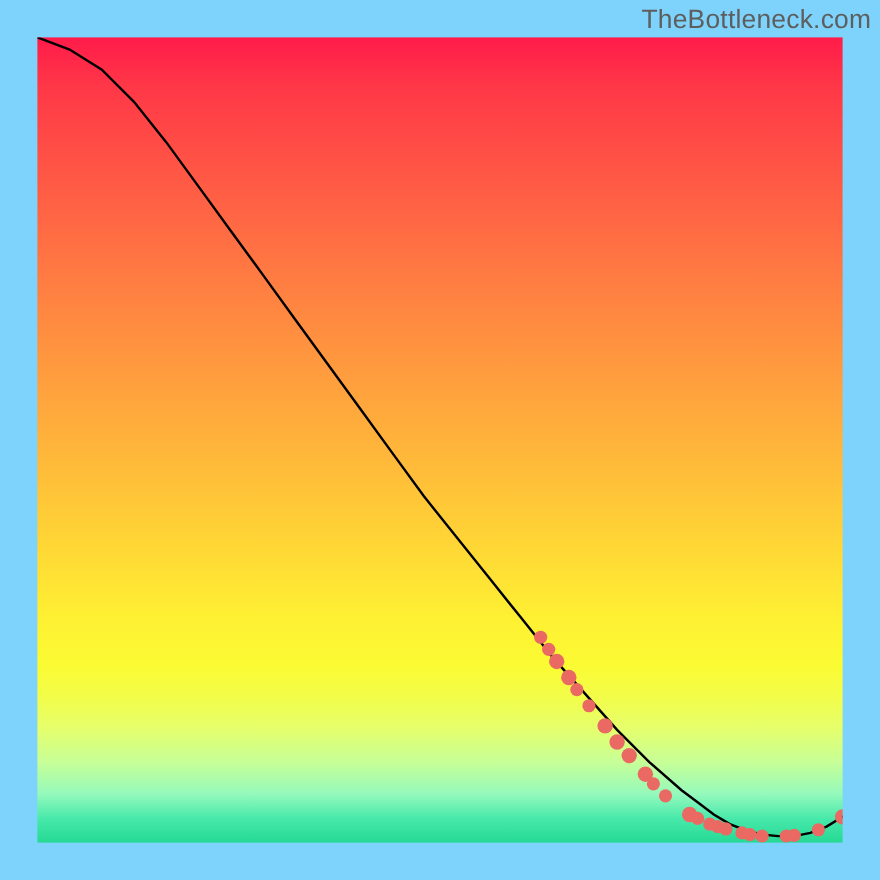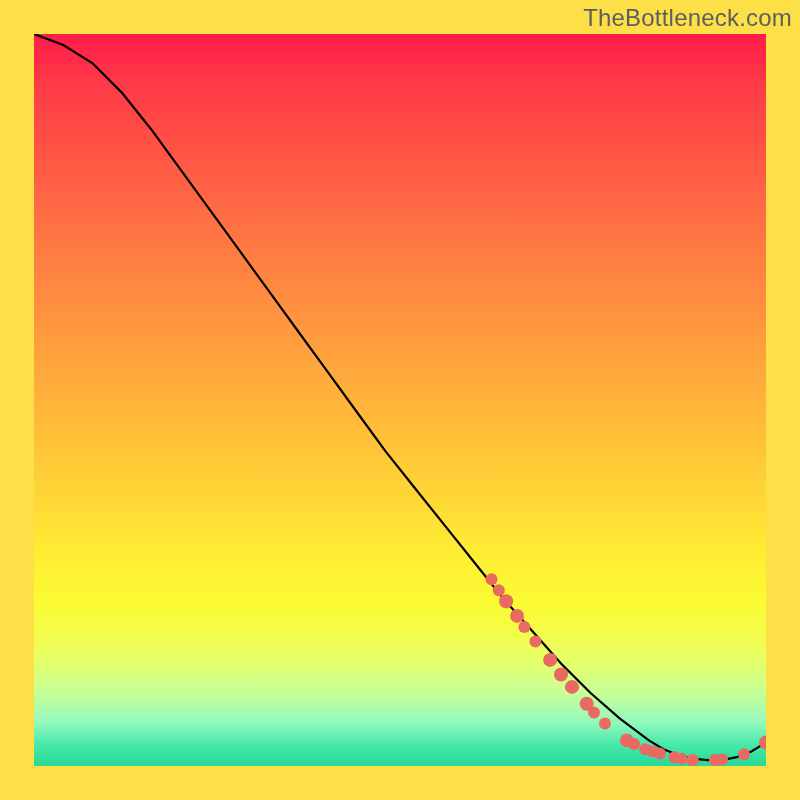--- a/index.html
+++ b/index.html
@@ -8,21 +8,21 @@
     width: 800px;
     height: 800px;
     background: #000;
     overflow: hidden;
     font-family: Arial, Helvetica, sans-serif;
   }
   .frame {
     position: relative;
     width: 800px;
     height: 800px;
-    background: #fde047;
+    background: #7dd3fc;
   }
   .watermark {
     position: absolute;
     top: 4px;
     right: 8px;
     color: #5e5e5e;
     font-size: 24px;
     font-weight: 500;
     letter-spacing: 0.2px;
     z-index: 5;

